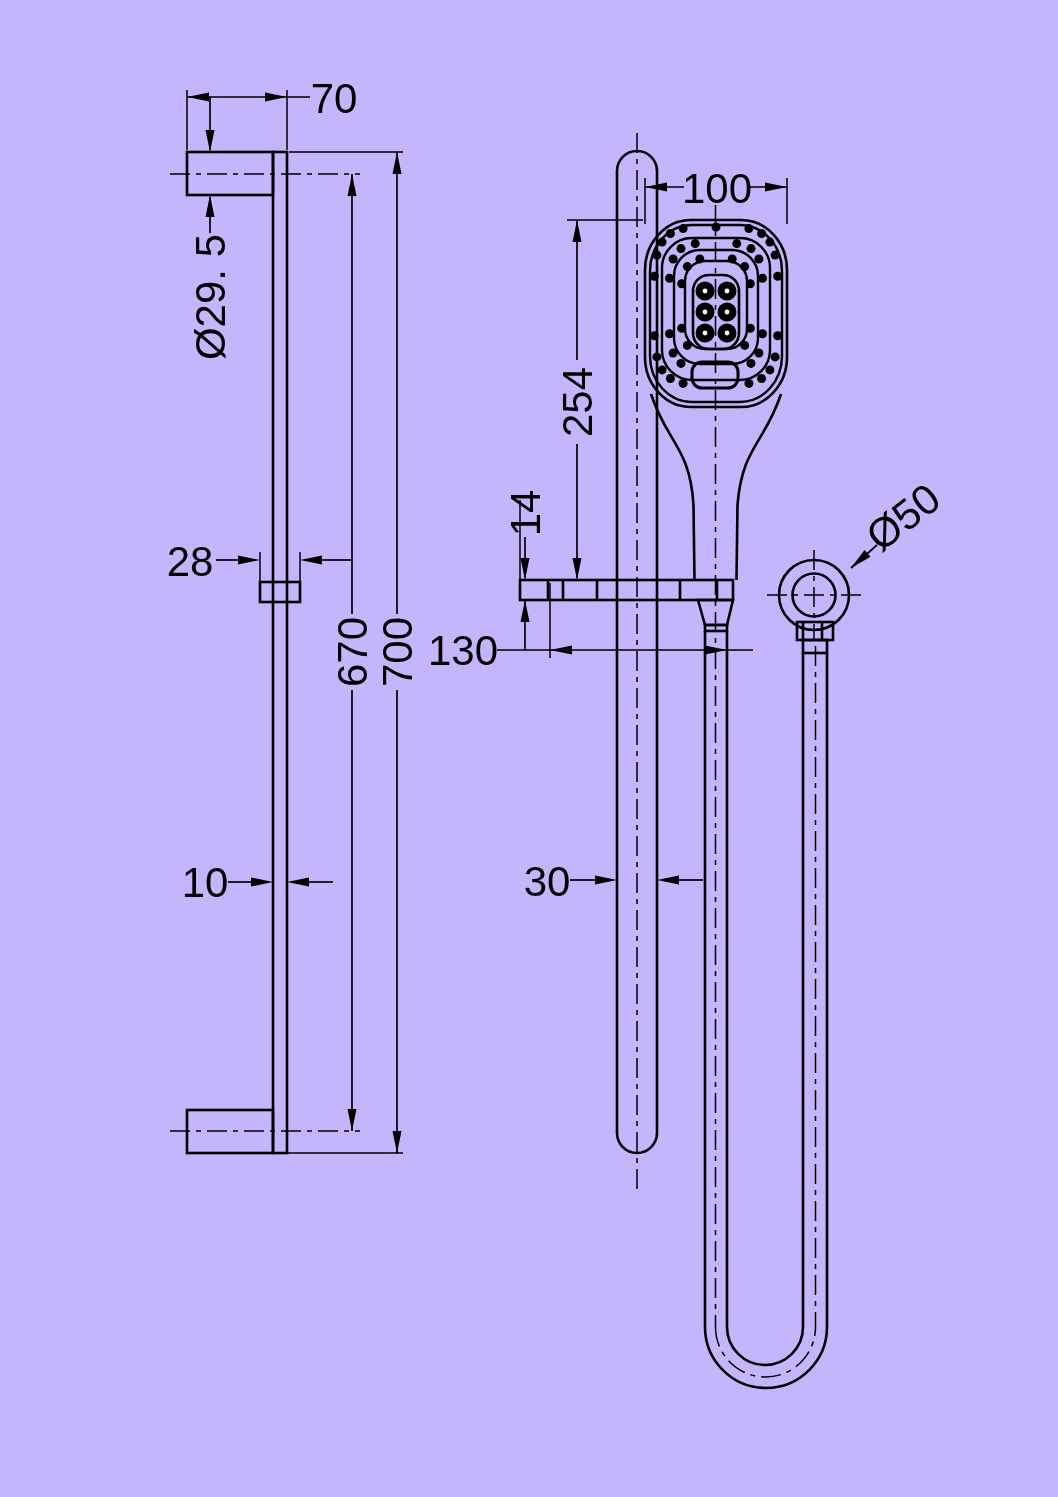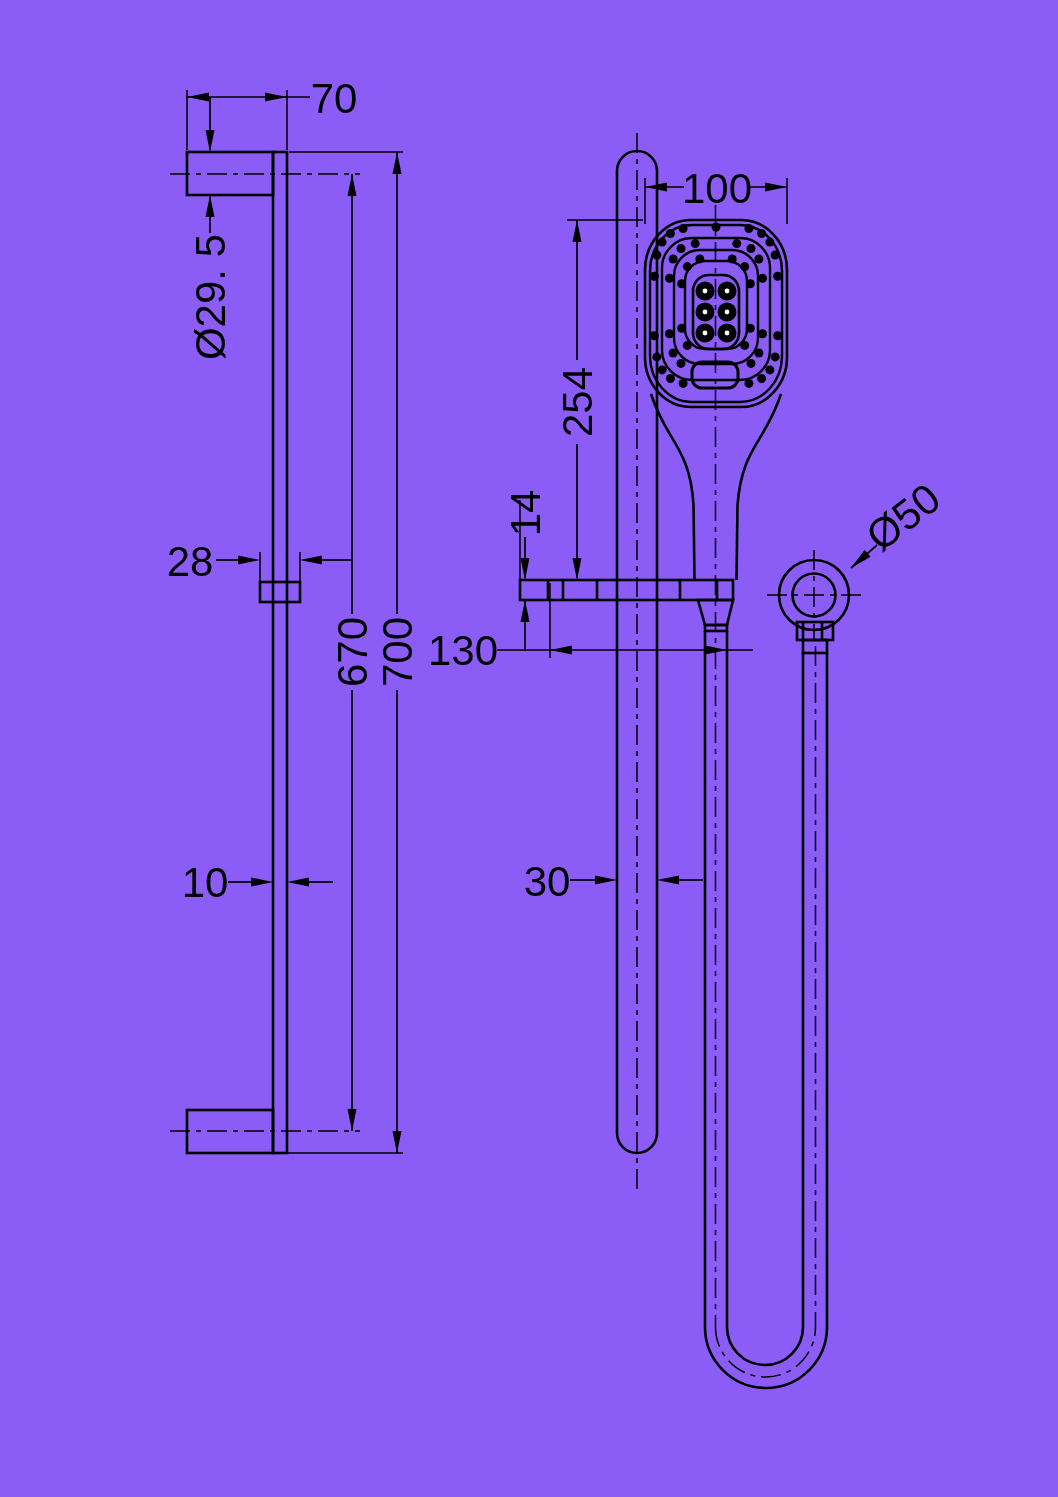--- a/index.html
+++ b/index.html
@@ -1,16 +1,16 @@
 <!DOCTYPE html>
 <html><head>
 <meta charset="utf-8">
 <style>
   html,body{margin:0;padding:0;background:#ffffff;}
-  #canvas{position:relative;width:1058px;height:1497px;background:#8b5cf6;overflow:hidden;
+  #canvas{position:relative;width:1058px;height:1497px;background:#c4b5fd;overflow:hidden;
           font-family:"Liberation Sans","DejaVu Sans",sans-serif;}
   svg{display:block;}
   .outline{fill:none;stroke:#000;stroke-width:2.6;}
   .thick{fill:none;stroke:#000;stroke-width:3;}
   .ring{fill:none;stroke:#000;stroke-width:2.4;}
   .dim{fill:none;stroke:#000;stroke-width:1.7;}
   .ext{fill:none;stroke:#000;stroke-width:1.5;}
   .cl{fill:none;stroke:#000;stroke-width:1.5;stroke-dasharray:20 6 5 6;}
   .arr{fill:#000;stroke:none;}
   text{font-family:"Liberation Sans","DejaVu Sans",sans-serif;font-size:42px;fill:#000;}

